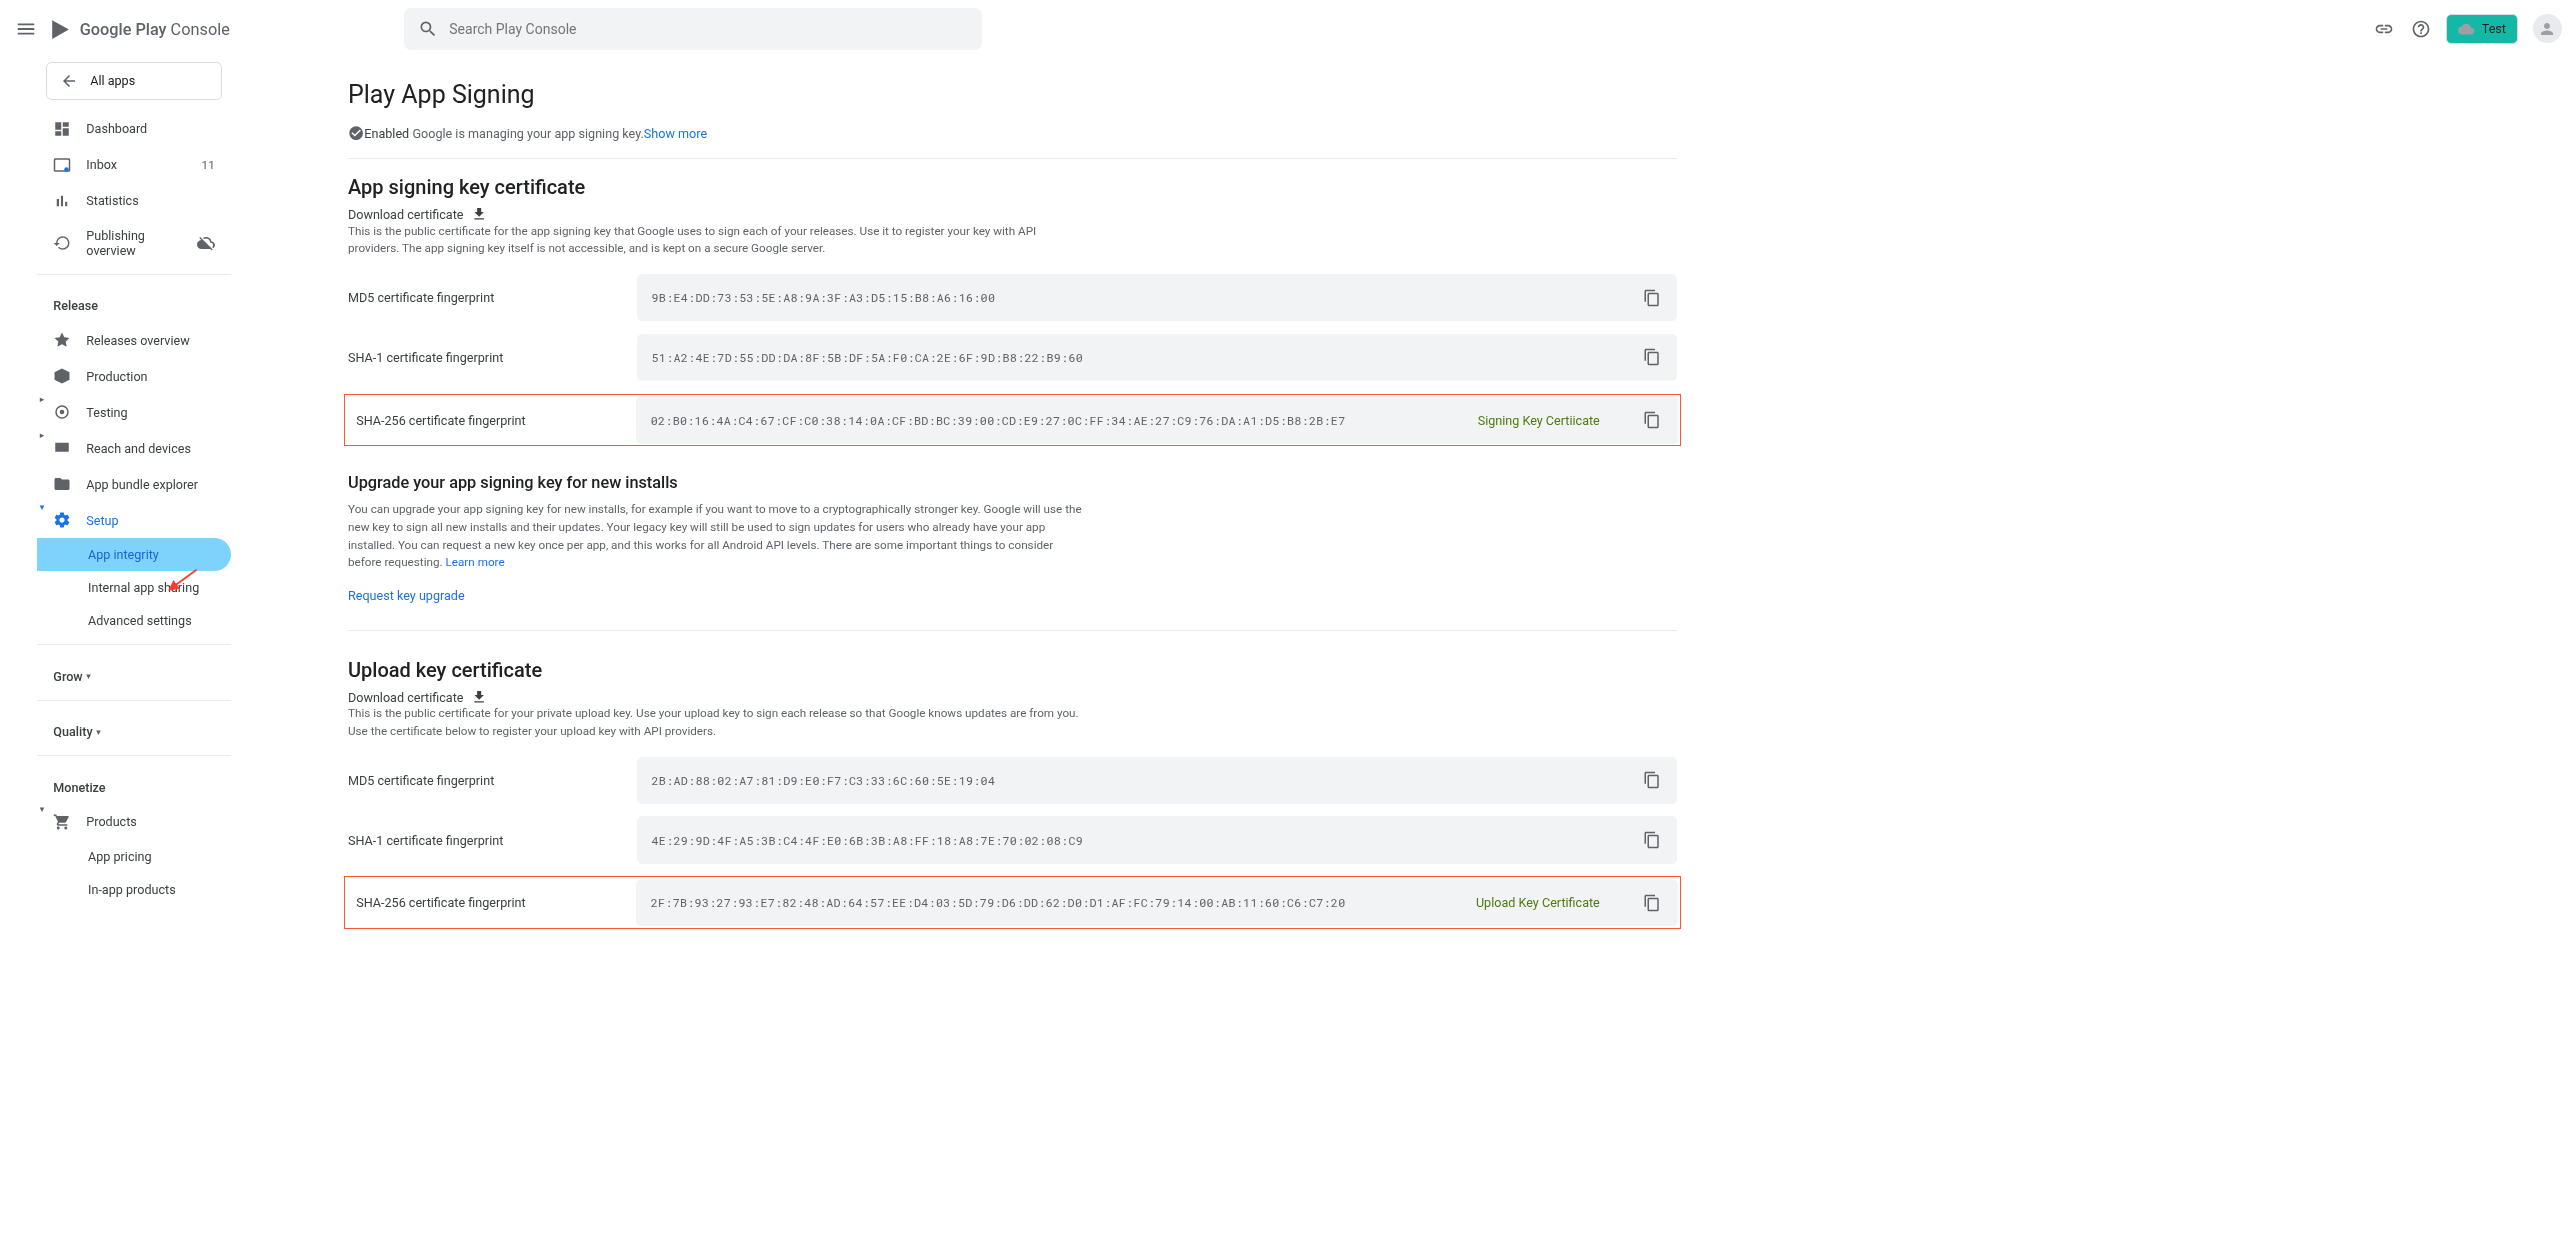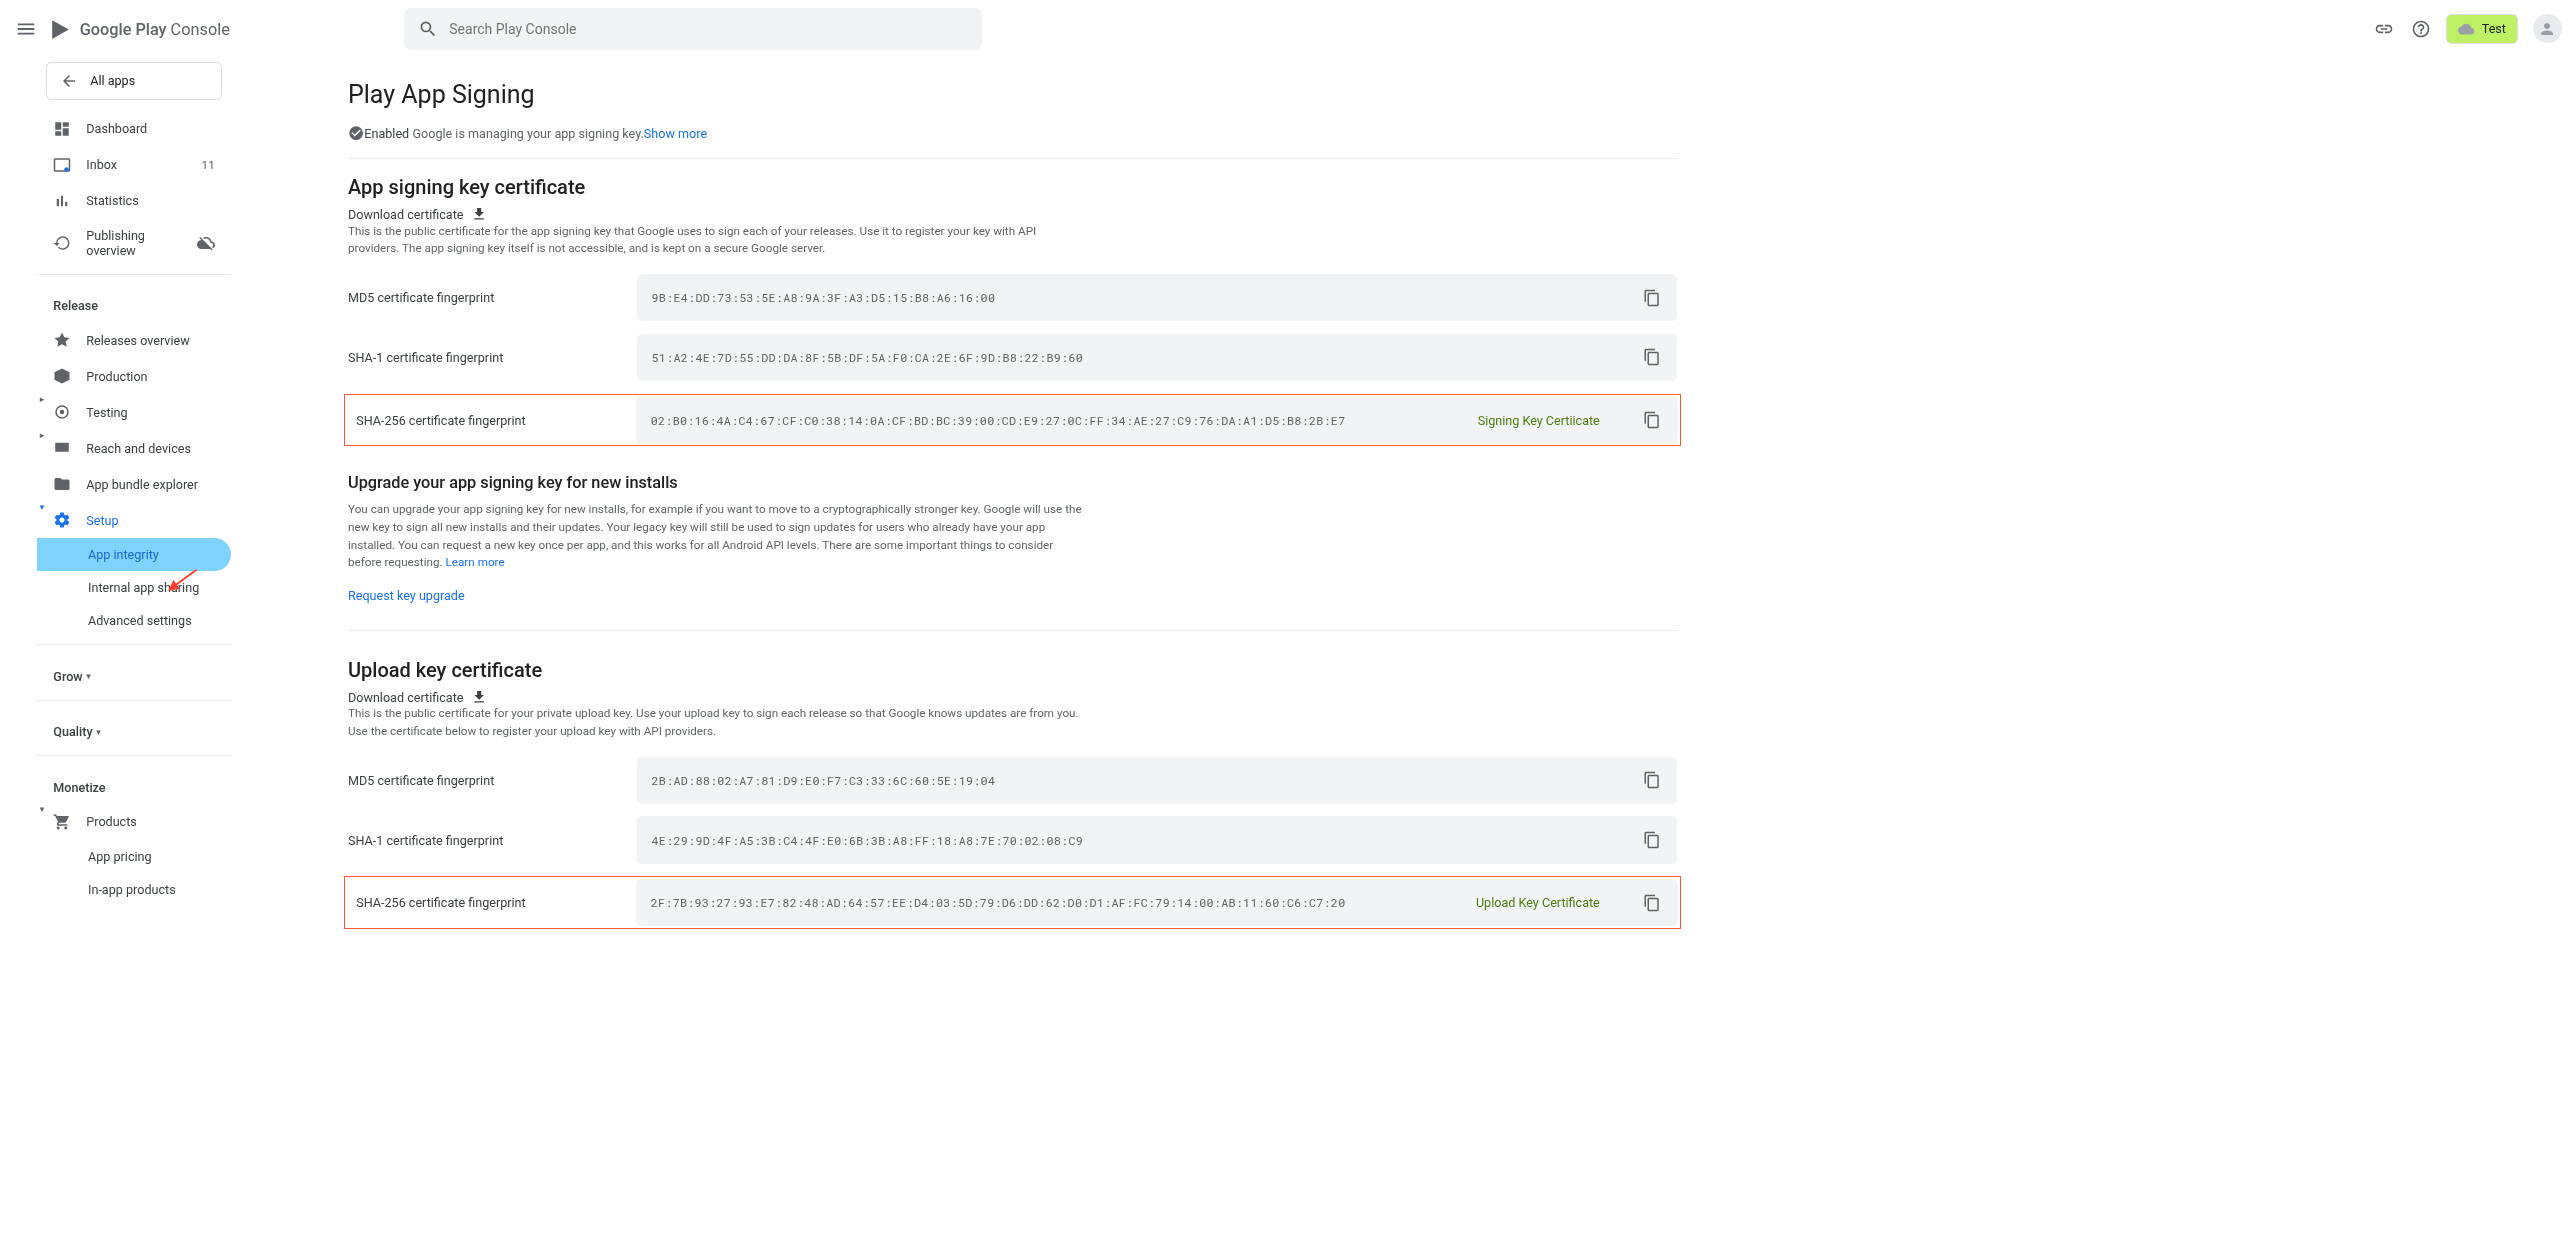--- a/index.html
+++ b/index.html
@@ -8,21 +8,21 @@
 .header { display: flex; align-items: center; height: 58px; padding: 0 14.5px; gap: 11px; }
 .menu-icon { width: 22px; height: 22px; cursor: pointer; color: #5f6368; display:flex; align-items:center; justify-content:center; }
 .logo { display: flex; align-items: center; gap: 7.2px; }
 .logo-triangle { width: 25px; height: 25px; }
 .logo-text { font-size: 16.3px; color: #5f6368; font-weight: 400; }
 .logo-text b { color: #5f6368; font-weight: 500; }
 .search-box { margin-left: 163px; display: flex; align-items: center; background: #f1f3f4; border-radius: 7.2px; height: 42px; width: 578px; padding: 0 14.5px; gap: 11px; }
 .search-box input { border: none; background: transparent; outline: none; font-size: 14px; flex: 1; color: #5f6368; }
 .header-right { margin-left: auto; display: flex; align-items: center; gap: 14.5px; }
 .header-icon { width: 22px; height: 22px; color: #5f6368; cursor: pointer; display:flex; align-items:center; justify-content:center;}
-.test-chip { display: flex; align-items: center; gap: 7.2px; border: 0.9px solid #dadce0; border-radius: 5.4px; padding: 5.4px 11px; background: #bef264; }
+.test-chip { display: flex; align-items: center; gap: 7.2px; border: 0.9px solid #dadce0; border-radius: 5.4px; padding: 5.4px 11px; background: #14b8a6; }
 .test-chip-icon { width: 16.3px; height: 16.3px; color: #9aa0a6; }
 .avatar { width: 29px; height: 29px; border-radius: 50%; background: #e8eaed; display:flex; align-items:center; justify-content:center; color:#9aa0a6; }
 
 .layout { display: flex; }
 .sidebar { width: 231px; padding-top: 3.6px; flex-shrink: 0; padding-left: 37px; }
 .back-btn { margin: 0 9px 11px 9px; border: 0.9px solid #dadce0; border-radius: 5.4px; padding: 9px 12.6px; display: flex; align-items: center; gap: 12.6px; cursor: pointer; }
 .back-btn svg { width: 18px; height: 18px; color: #5f6368; }
 
 .nav-item { display: flex; align-items: center; padding: 9px 16.3px; gap: 15px; cursor: pointer; border-top-right-radius: 22px; border-bottom-right-radius: 22px; color: #3c4043; font-size: 12.6px; }
 .nav-item .icon { width: 18px; height: 18px; color: #5f6368; display:flex; align-items:center; justify-content:center; }

